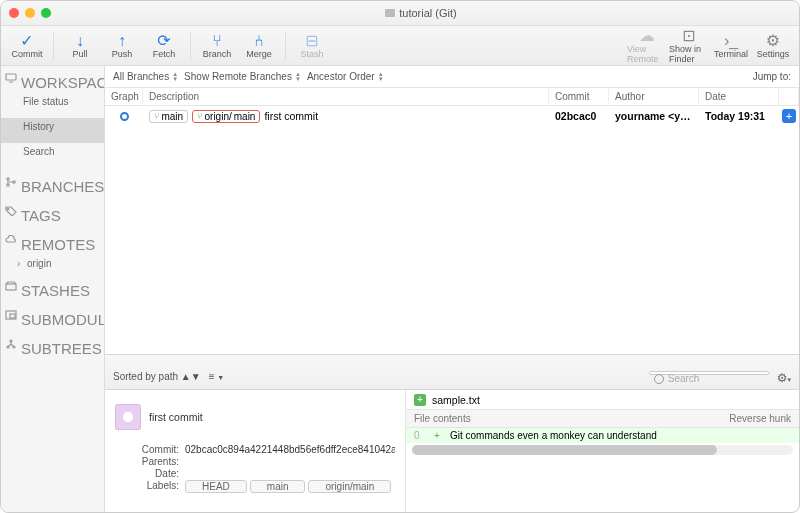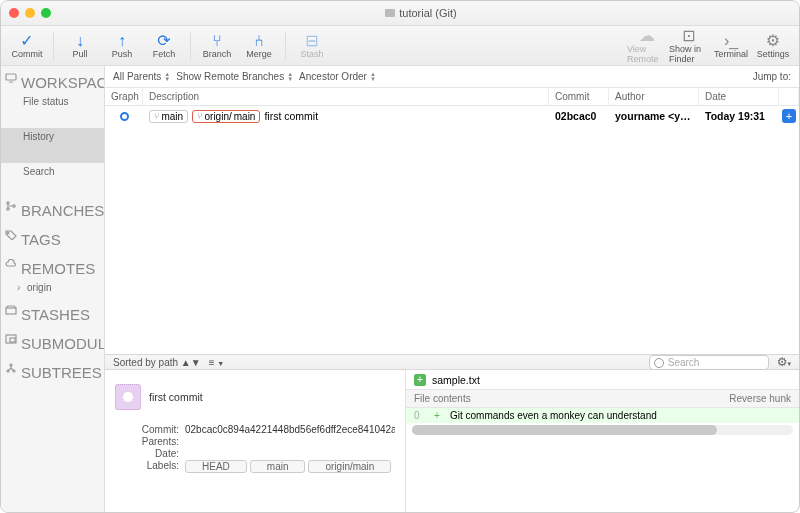--- a/index.html
+++ b/index.html
@@ -17,21 +17,21 @@
 .tool-btn .ic { color: #2a7be4; font-size: 16px; line-height: 1; }
 .tool-sep { width: 1px; height: 28px; background: #ddd; margin: 0 4px; }
 .tool-spacer { flex: 1; }
 .tool-btn.gray .ic { color: #888; }
 
 .body { display: flex; height: calc(513px - 22px - 40px); }
 
 .sidebar { width: 104px; background: #f5f5f5; border-right: 1px solid #ddd; font-size: 10px; color: #666; padding-top: 4px; overflow: hidden; }
 .sb-head { font-size: 15px; color: #888; padding: 4px 6px 2px 20px; display: flex; align-items: center; gap: 4px; position: relative; }
 .sb-head .hic { position: absolute; left: 4px; top: 3px; width: 12px; height: 10px; }
-.sb-item { padding: 3px 6px 21px 22px; cursor: pointer; position: relative; }
+.sb-item { padding: 3px 6px 11px 22px; cursor: pointer; position: relative; }
 .sb-item.selected { background: #d8d8d8; }
 .sb-sub { padding: 3px 6px 3px 26px; cursor: pointer; }
 .sb-sub::before { content: "›"; position: absolute; margin-left: -10px; color: #888; }
 
 .main { flex: 1; display: flex; flex-direction: column; }
 
 .filterbar { height: 22px; border-bottom: 1px solid #e5e5e5; display: flex; align-items: center; font-size: 10px; color: #555; padding: 0 8px; gap: 6px; }
 .filterbar .sel { display: flex; align-items: center; gap: 3px; }
 .filterbar .stepper { display: inline-flex; flex-direction: column; font-size: 6px; line-height: 5px; color: #888; }
 .filterbar .spacer { flex: 1; }
@@ -52,21 +52,21 @@
 .row .d { flex: 1; display: flex; align-items: center; gap: 4px; padding-left: 6px; }
 .tag { font-size: 10px; padding: 0 4px; border: 1px solid #ccc; border-radius: 3px; background: #fff; display: inline-flex; align-items: center; gap: 2px; }
 .tag.highlight { border: 1.5px solid #e0604f; }
 .tag .br { color: #888; font-size: 9px; }
 .row .c { width: 60px; padding: 0 6px; font-weight: 600; }
 .row .a { width: 90px; padding: 0 6px; overflow: hidden; text-overflow: ellipsis; white-space: nowrap; font-weight: 700; text-align: center; }
 .row .dt { width: 80px; padding: 0 6px; font-weight: 600; }
 .row .pl { width: 20px; display: flex; justify-content: center; }
 .plusbox { width: 14px; height: 14px; background: #2a7be4; color: #fff; border-radius: 3px; font-size: 11px; display: flex; align-items: center; justify-content: center; }
 
-.midbar { height: 16px; border-top: 1px solid #d8d8d8; border-bottom: 1px solid #d8d8d8; background: linear-gradient(#f7f7f7,#efefef); display: flex; align-items: center; font-size: 10px; color: #555; padding: 0 8px; gap: 8px; }
+.midbar { height: 36px; border-top: 1px solid #d8d8d8; border-bottom: 1px solid #d8d8d8; background: linear-gradient(#f7f7f7,#efefef); display: flex; font-size: 10px; color: #555; padding: 16px 8px; gap: 8px; }
 .midbar .spacer { flex: 1; }
 .search { border: 1px solid #ccc; border-radius: 4px; padding: 1px 6px 1px 18px; font-size: 10px; width: 120px; position: relative; background: #fff; }
 .search::before { content: ""; position: absolute; left: 4px; top: 2px; width: 8px; height: 8px; border: 1px solid #999; border-radius: 50%; }
 .gear { font-size: 12px; color: #666; cursor: pointer; }
 
 .detail { flex: 1; display: flex; overflow: hidden; }
 .detail-left { width: 300px; padding: 14px 10px; font-size: 10.5px; color: #333; overflow: auto; }
 .commit-head { display: flex; align-items: center; gap: 8px; margin-bottom: 14px; }
 .avatar { width: 26px; height: 26px; border-radius: 3px; background: radial-gradient(circle, #fff 30%, #e8d0f0 30%); border: 1px dotted #c9a0d8; }
 .meta { margin-left: 18px; }
@@ -160,21 +160,21 @@
       <svg class="hic" viewBox="0 0 12 10">
           <rect x="1" y="1" width="10" height="6" rx="1"></rect>
           <line x1="4" y1="9" x2="8" y2="9"></line>
         </svg>
       <span>WORKSPACE</span>
     </div>
     <div class="sb-item">File status</div>
     <div class="sb-item selected">History</div>
     <div class="sb-item">Search</div>
 
-    <div class="sb-head" style="">
+    <div class="sb-head" style="margin-top:6px">
       <svg class="hic" viewBox="0 0 12 10">
           <circle cx="3" cy="2" r="1.2"></circle>
           <circle cx="3" cy="8" r="1.2"></circle>
           <circle cx="9" cy="5" r="1.2"></circle>
           <path d="M3 3 v4 M4 5 h4"></path>
         </svg>
       <span>BRANCHES</span>
     </div>
 
     <div class="sb-head" style="margin-top:6px">
@@ -216,21 +216,21 @@
           <circle cx="9" cy="8" r="1"></circle>
           <path d="M6 3 v2 M6 5 l-3 3 M6 5 l3 3"></path>
         </svg>
       <span>SUBTREES</span>
     </div>
   </div>
 
   <div class="main">
     <div class="filterbar">
       <div class="sel">
-          <span>All Parents</span>
+          <span>All Branches</span>
           <span class="stepper">
             <span>▲</span>
             <span>▼</span>
           </span>
         </div>
       <div class="sel">
           <span>Show Remote Branches</span>
           <span class="stepper">
             <span>▲</span>
             <span>▼</span>

